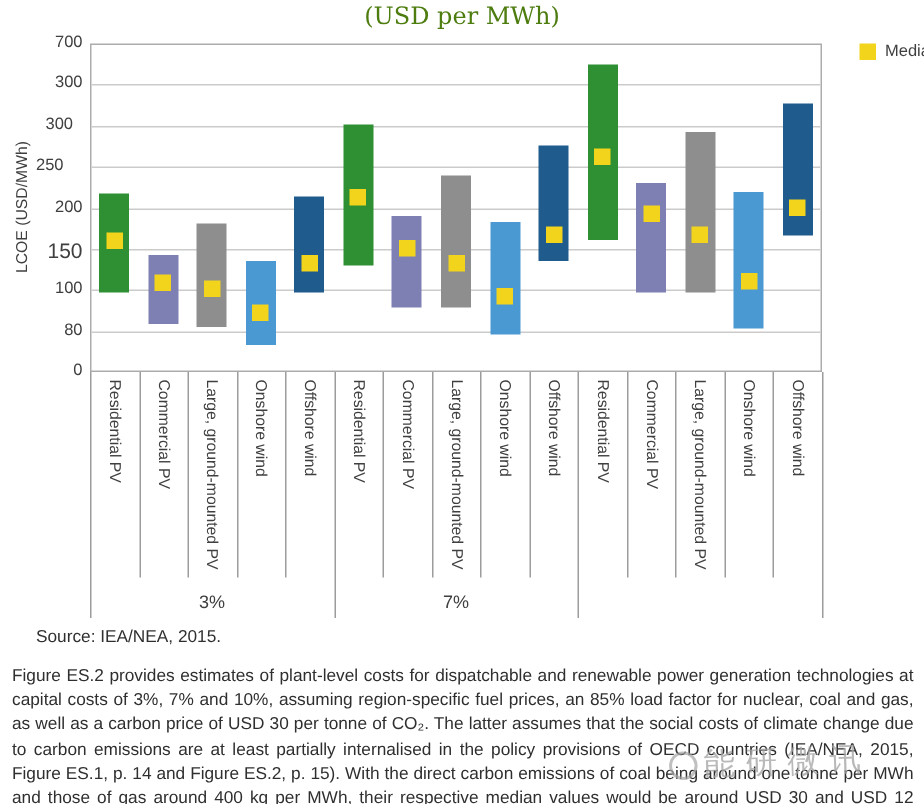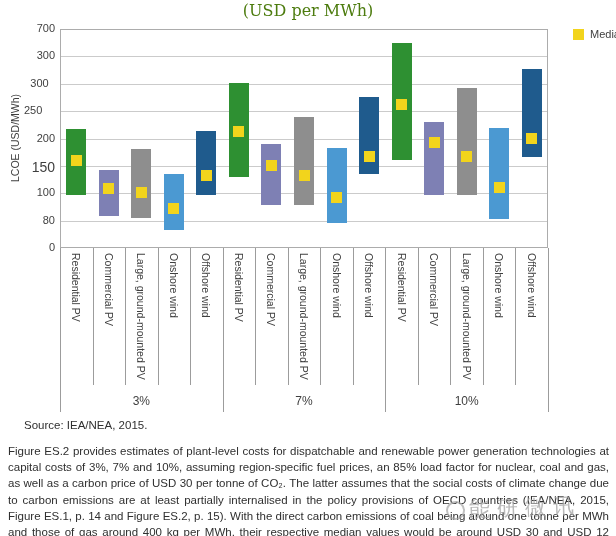--- a/index.html
+++ b/index.html
@@ -108,21 +108,20 @@
       <div style="position: absolute; left: 297px; top: 253px; width: 14px; height: 136px; writing-mode: vertical-rl; white-space: nowrap; font-size: 10.5px; line-height: 14px; color: rgb(63, 63, 63);">Large, ground-mounted PV</div>
       <div style="position: absolute; left: 329.533px; top: 253px; width: 14px; height: 136px; writing-mode: vertical-rl; white-space: nowrap; font-size: 10.5px; line-height: 14px; color: rgb(63, 63, 63);">Onshore wind</div>
       <div style="position: absolute; left: 362.067px; top: 253px; width: 14px; height: 136px; writing-mode: vertical-rl; white-space: nowrap; font-size: 10.5px; line-height: 14px; color: rgb(63, 63, 63);">Offshore wind</div>
       <div style="position: absolute; left: 394.6px; top: 253px; width: 14px; height: 136px; writing-mode: vertical-rl; white-space: nowrap; font-size: 10.5px; line-height: 14px; color: rgb(63, 63, 63);">Residential PV</div>
       <div style="position: absolute; left: 427.133px; top: 253px; width: 14px; height: 136px; writing-mode: vertical-rl; white-space: nowrap; font-size: 10.5px; line-height: 14px; color: rgb(63, 63, 63);">Commercial PV</div>
       <div style="position: absolute; left: 459.667px; top: 253px; width: 14px; height: 136px; writing-mode: vertical-rl; white-space: nowrap; font-size: 10.5px; line-height: 14px; color: rgb(63, 63, 63);">Large, ground-mounted PV</div>
       <div style="position: absolute; left: 492.2px; top: 253px; width: 14px; height: 136px; writing-mode: vertical-rl; white-space: nowrap; font-size: 10.5px; line-height: 14px; color: rgb(63, 63, 63);">Onshore wind</div>
       <div style="position: absolute; left: 524.733px; top: 253px; width: 14px; height: 136px; writing-mode: vertical-rl; white-space: nowrap; font-size: 10.5px; line-height: 14px; color: rgb(63, 63, 63);">Offshore wind</div>
       <div style="position: absolute; left: 60px; top: 394px; width: 162.667px; text-align: center; font-size: 12px; color: rgb(63, 63, 63);">3%</div>
       <div style="position: absolute; left: 222.667px; top: 394px; width: 162.667px; text-align: center; font-size: 12px; color: rgb(63, 63, 63);">7%</div>
-      <div style="position: absolute; left: 385.333px; top: 394px; width: 162.667px; text-align: center; font-size: 12px; color: rgb(63, 63, 63);">10%</div>
     </div>
 
   <div id="source-line">Source: IEA/NEA, 2015.</div>
   <div id="caption">Figure ES.2 provides estimates of plant-level costs for dispatchable and renewable power generation technologies at capital costs of 3%, 7% and 10%, assuming region-specific fuel prices, an 85% load factor for nuclear, coal and gas, as well as a carbon price of USD 30 per tonne of CO₂. The latter assumes that the social costs of climate change due to carbon emissions are at least partially internalised in the policy provisions of OECD countries (IEA/NEA, 2015, Figure ES.1, p. 14 and Figure ES.2, p. 15). With the direct carbon emissions of coal being around one tonne per MWh and those of gas around 400 kg per MWh, their respective median values would be around USD 30 and USD 12 lower, if strictly no efforts to reduce CO₂ emissions were made.</div>
 
   <div id="watermark">
     <span class="wm-logo"></span>
     <span class="wm-text">能研微讯</span>
   </div>
 </div>

